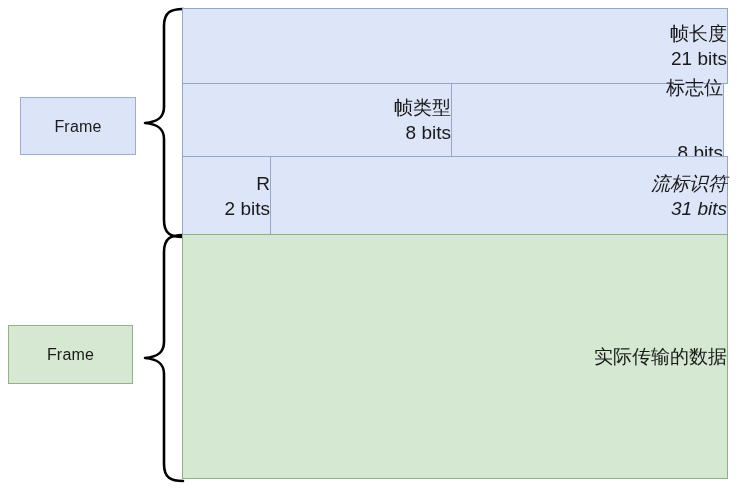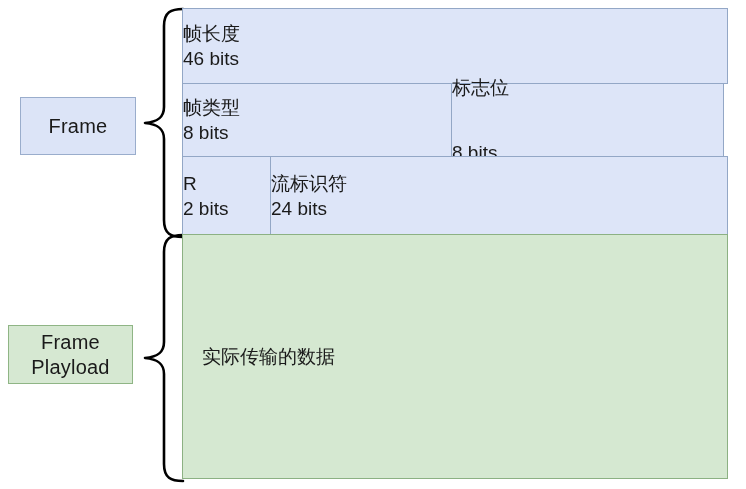--- a/index.html
+++ b/index.html
@@ -21,21 +21,21 @@
   }
 
   
   .side-label {
     position: absolute;
     box-sizing: border-box;
     display: flex;
     flex-direction: column;
     align-items: center;
     justify-content: center;
-    font-size: 20px;
+    font-size: 16px;
     line-height: 25px;
     letter-spacing: 0.2px;
     text-align: center;
   }
   .side-label .ln { display: block; white-space: nowrap; }
 
   #label-header {
     left: 20px;
     top: 97px;
     width: 116px;
@@ -73,21 +73,21 @@
     position: absolute;
     left: 0;
     width: 100%;
     box-sizing: border-box;
     display: flex;
   }
   .cell {
     box-sizing: border-box;
     display: flex;
     flex-direction: column;
-    align-items: flex-start;
+    align-items: flex-end;
     justify-content: center;
     text-align: center;
     border: 1px solid #93a7c6;
     background: #dde5f8;
     font-size: 19px;
     line-height: 25px;
   }
   .cell.green {
     border: 1px solid #8cb183;
     background: #d5e8d1;
@@ -97,53 +97,52 @@
 
   #row-len       { top: 0px;   height: 76px; }
   #row-type-flag { top: 75px;  height: 74px; }
   #row-r-stream  { top: 148px; height: 79px; }
   #row-payload   { top: 226px; height: 245px; }
 
   #cell-frame-length  { width: 546px; height: 100%; }
   #cell-frame-type    { width: 270px; height: 100%; margin-right: -1px; }
   #cell-flag-bits     { width: 273px; height: 100%; gap: 40px; }
   #cell-r             { width: 89px;  height: 100%; margin-right: -1px; }
-  #cell-stream-id     { width: 458px; height: 100%; }
+  #cell-stream-id     { width: 458px; height: 100%; font-style: italic; }
   #cell-payload-data  { width: 646px; height: 100%; padding-left: 19px; }
 </style>
 </head>
 <body>
 
 <div id="canvas">
 
   <div class="side-label" id="label-header">
     <span class="ln">Frame</span>
   </div>
 
   <div class="side-label" id="label-payload">
     <span class="ln">Frame</span>
-    <span class="ln">Playload</span>
   </div>
 
   <svg class="brace" id="brace-header" width="44" height="238" viewBox="0 0 44 238">
     <path d="M42 5 C 30 5, 23 8, 23 22 L 23 103 C 23 114, 16 118, 4 119
              C 16 120, 23 124, 23 135 L 23 216 C 23 230, 30 233, 42 233" fill="none" stroke="#000000" stroke-width="2.6" stroke-linecap="round" stroke-linejoin="round"></path>
   </svg>
 
   <svg class="brace" id="brace-payload" width="44" height="256" viewBox="0 0 44 256">
     <path d="M42 5 C 30 5, 23 8, 23 22 L 23 112 C 23 123, 16 127, 4 128
              C 16 129, 23 133, 23 144 L 23 234 C 23 248, 30 251, 42 251" fill="none" stroke="#000000" stroke-width="2.6" stroke-linecap="round" stroke-linejoin="round"></path>
   </svg>
 
   <div id="frame-table">
 
     <div class="row" id="row-len">
       <div class="cell" id="cell-frame-length">
         <span class="name">帧长度</span>
-        <span class="bits">46 bits</span>
+        <span class="bits">21 bits</span>
       </div>
     </div>
 
     <div class="row" id="row-type-flag">
       <div class="cell" id="cell-frame-type">
         <span class="name">帧类型</span>
         <span class="bits">8 bits</span>
       </div>
       <div class="cell" id="cell-flag-bits">
         <span class="name">标志位</span>
@@ -151,21 +150,21 @@
       </div>
     </div>
 
     <div class="row" id="row-r-stream">
       <div class="cell" id="cell-r">
         <span class="name">R</span>
         <span class="bits">2 bits</span>
       </div>
       <div class="cell" id="cell-stream-id">
         <span class="name">流标识符</span>
-        <span class="bits">24 bits</span>
+        <span class="bits">31 bits</span>
       </div>
     </div>
 
     <div class="row" id="row-payload">
       <div class="cell green" id="cell-payload-data">
         <span class="name">实际传输的数据</span>
       </div>
     </div>
 
   </div>

